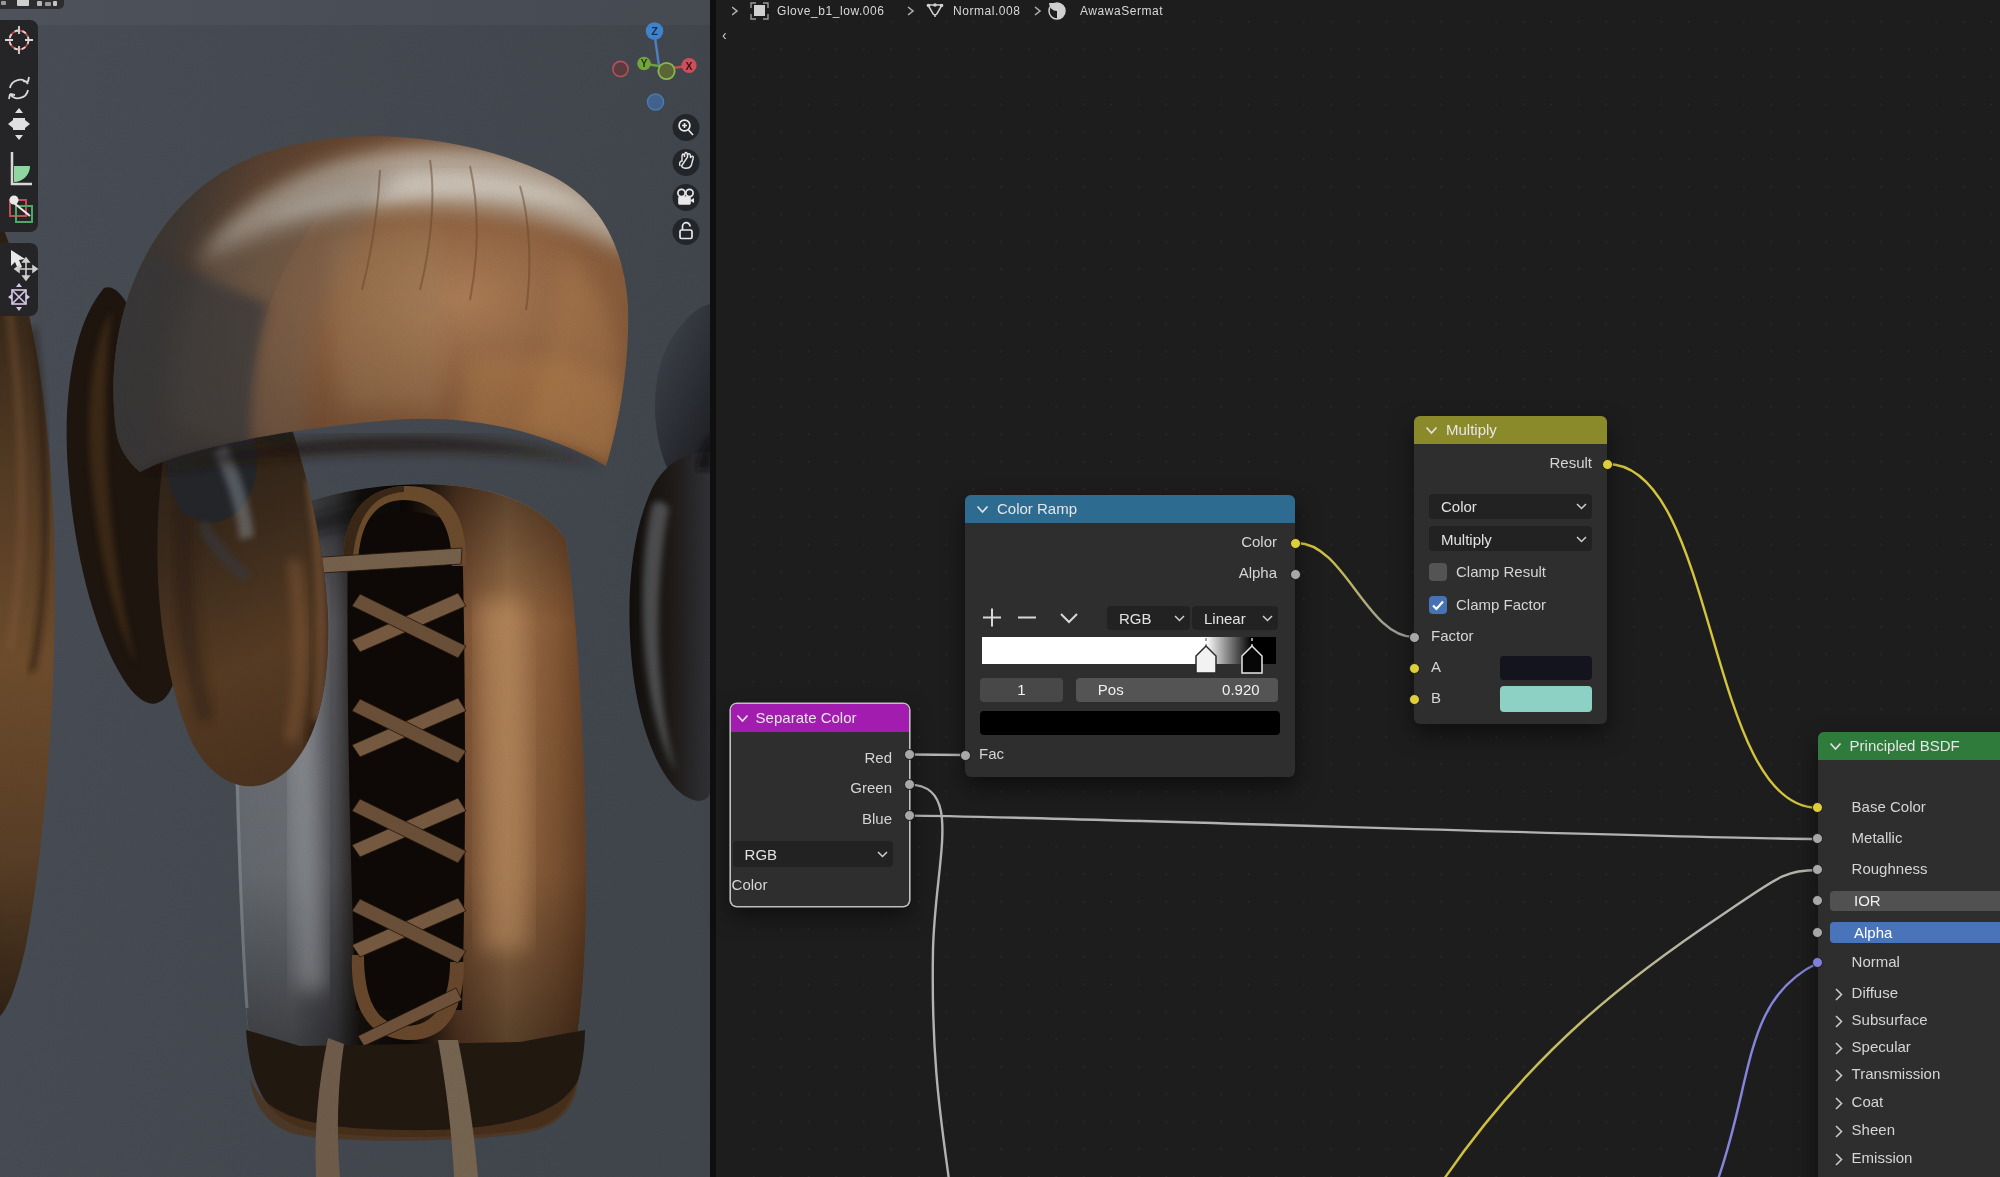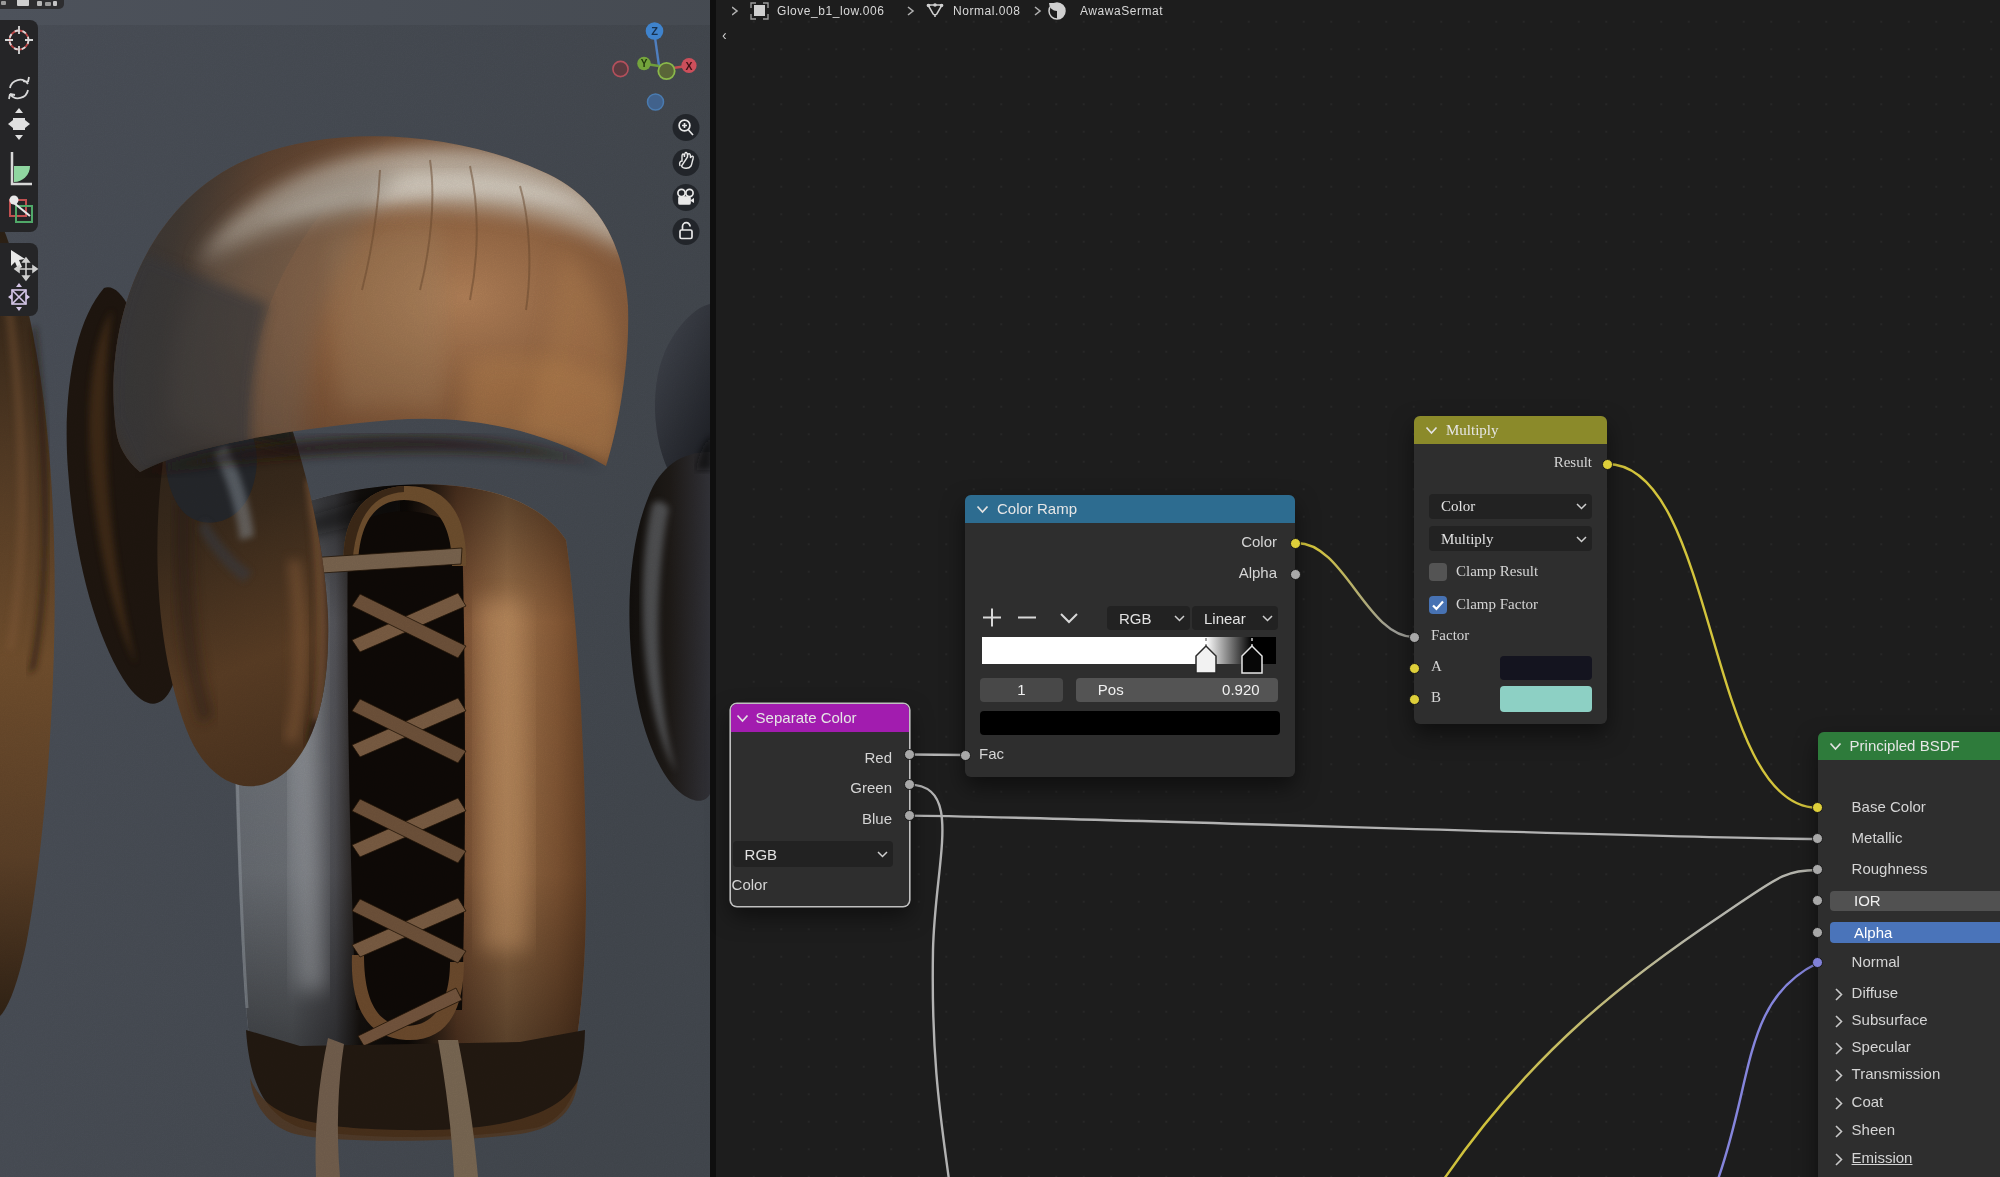--- a/index.html
+++ b/index.html
@@ -386,21 +386,21 @@
       <div class="field" style="left:14.7px;top:183px;width:83.7px;height:24px;text-align:center;line-height:24px;">1</div>
       <div class="field" style="left:110.8px;top:183px;width:201.8px;height:24px;line-height:24px;background:#545454;">
         <span style="position:absolute;left:22px;">Pos</span>
           <span style="position:absolute;right:18px;">0.920</span>
       </div>
       <div class="field" style="left:14.7px;top:216px;width:300px;height:24px;background:#000;"></div>
       <div class="sock" style="background:#a8a8a8;left:-5.5px;top:254.5px;"></div>
       <div class="lab" style="left:14px;top:250px;">Fac</div>
     </div>
 
-    <div class="node" id="nmul" style="left:682px;top:416px;width:193px;height:308px;font-family:Liberation Serif, serif;">
+    <div class="node" id="nmul" style="left:682px;top:416px;width:193px;height:308px;">
       <div class="nhead" style="background:#8b8a2a;"><svg style="margin:0 8px 0 11px" width="13" height="28" viewBox="0 0 13 28">
             <path d="M1.5,11.5 l5,5.5 l5,-5.5" stroke="#e2e2e2" stroke-width="1.7" fill="none"></path>
           </svg>Multiply</div>
       <div class="lab r" style="right:15px;top:38px;">Result</div>
       <div class="sock" style="background:#decf3a;right:-5.5px;top:42.5px;"></div>
       <div class="drop" style="left:15px;top:78px;width:163px;height:24.5px;">
           <span class="dtxt">Color</span>
           <span class="dchev">
             <svg width="11" height="7" viewBox="0 0 11 7">
               <path d="M1,1 l4.5,4.5 L10,1" stroke="#cfcfcf" stroke-width="1.5" fill="none"></path>
@@ -452,21 +452,21 @@
         </div>
       <div class="sock" style="background:#a8a8a8;left:-5.5px;top:195.4px;"></div>
       <div class="lab" style="left:34px;top:221px;">Normal</div>
       <div class="sock" style="background:#8080d8;left:-5.5px;top:225.9px;"></div>
       <div class="lab sec" style="left:34px;top:252px;">Diffuse</div>
       <div class="lab sec" style="left:34px;top:279px;">Subsurface</div>
       <div class="lab sec" style="left:34px;top:306px;text-align:center;">Specular</div>
       <div class="lab sec" style="left:34px;top:333px;">Transmission</div>
       <div class="lab sec" style="left:34px;top:361px;">Coat</div>
       <div class="lab sec" style="left:34px;top:389px;">Sheen</div>
-      <div class="lab sec" style="left:34px;top:417px;text-decoration:underline;">Emission</div>
+      <div class="lab sec" style="left:34px;top:417px;">Emission</div>
       <svg width="30" height="440" style="position:absolute;left:14px;top:255px;">
         <g stroke="#c8c8c8" stroke-width="1.6" fill="none">
           <path d="M4,2 l5.5,5.5 l-5.5,5.5"></path>
           <path d="M4,29 l5.5,5.5 l-5.5,5.5"></path>
           <path d="M4,56 l5.5,5.5 l-5.5,5.5"></path>
           <path d="M4,83 l5.5,5.5 l-5.5,5.5"></path>
           <path d="M4,111 l5.5,5.5 l-5.5,5.5"></path>
           <path d="M4,139 l5.5,5.5 l-5.5,5.5"></path>
           <path d="M4,167 l5.5,5.5 l-5.5,5.5"></path>
         </g>

